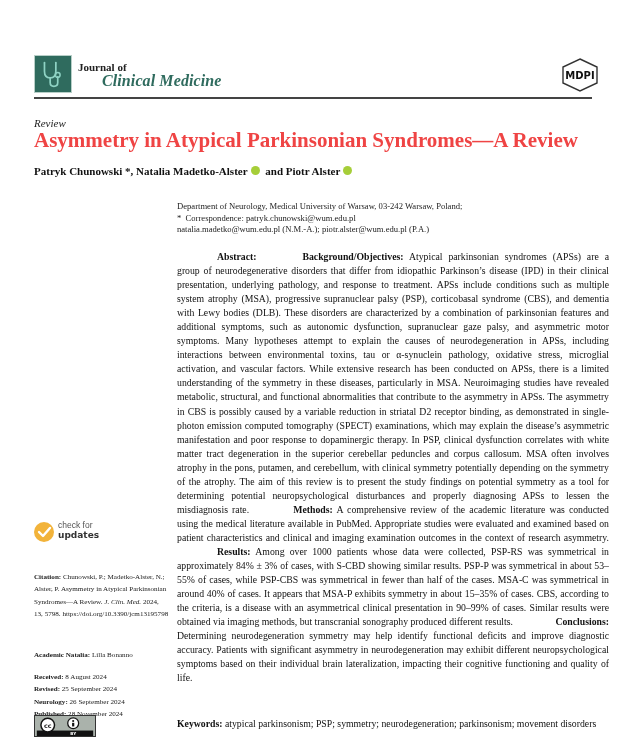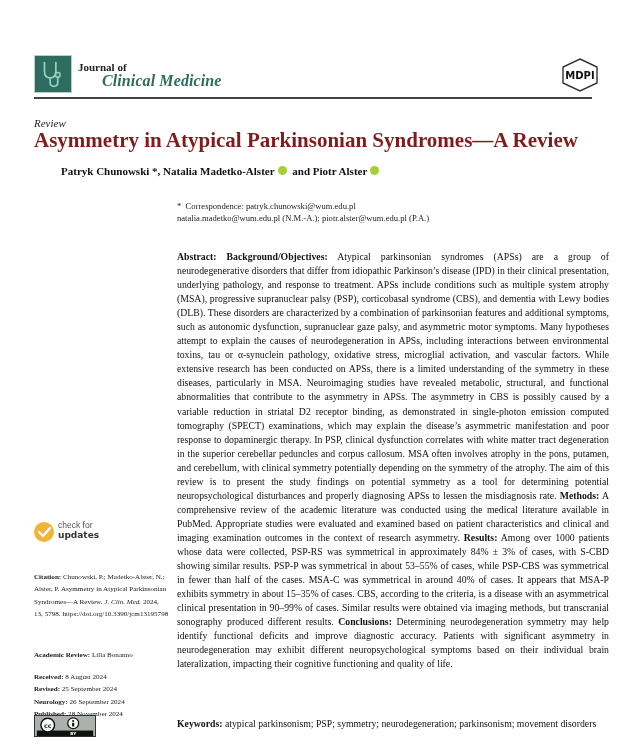--- a/index.html
+++ b/index.html
@@ -7,27 +7,27 @@
   .abs { position:absolute; }
   
   .logo-box { left:34px; top:55px; width:38px; height:38px; background:#2f6b5e; border:1px solid #b8cfc8; box-sizing:border-box; }
   .logo-box svg { width:100%; height:100%; display:block; }
   .journal-of { left:78px; top:61px; font-size:11px; font-weight:bold; color:#222; }
   .journal-name { left:78px; top:72px; font-size:16px; font-weight:bold; font-style:italic; color:#2f6b5e; letter-spacing:0.1px;margin-left:24px; }
   .header-rule { left:34px; top:97px; width:558px; height:1.5px; background:#444; }
   .mdpi { left:560px; top:58px; width:40px; height:34px; }
   .mdpi svg { width:100%; height:100%; display:block; }
   .article-type { left:34px; top:117px; font-size:11px; font-style:italic; color:#222; }
-  .title { left:34px; top:128px; font-size:21px; font-weight:bold; color:#7f1d1d; white-space:nowrap; }
-  .authors { left:34px; top:165px; font-size:11px; font-weight:bold; color:#111; white-space:nowrap;margin-left:27px; }
+  .title { left:34px; top:128px; font-size:21px; font-weight:bold; color:#ef4444; white-space:nowrap; }
+  .authors { left:34px; top:165px; font-size:11px; font-weight:bold; color:#111; white-space:nowrap; }
   .orcid { display:inline-block; width:9px; height:9px; border-radius:50%; background:#a6ce39; vertical-align:0px; margin:0 3px 0 3px; }
   .affil { left:177px; top:201px; font-size:8.6px; line-height:11.6px; color:#222; width:440px; }
   .affil div { white-space:nowrap; }
   .abstract { left:177px; top:250px; width:432px; font-size:9.75px; line-height:14.05px; text-align:justify; color:#111; }
-  .abstract b { font-weight:bold; }
+  .abstract b { font-weight:bold;margin-left:40px; }
   .keywords { left:177px; top:717px; width:432px; font-size:9.75px; line-height:13.5px; color:#111; }
   
   .cfu { left:34px; top:522px; width:120px; height:22px; }
   .cfu-circle { position:absolute; left:0; top:0; width:20px; height:20px; border-radius:50%; background:#f2b33a; }
   .cfu-circle svg { width:100%; height:100%; display:block; }
   .cfu-check { position:absolute; left:24px; top:-1px; font-family:"Liberation Sans", sans-serif; font-size:8.5px; color:#555; line-height:9px; }
   .cfu-updates { position:absolute; left:24px; top:8px; font-family:"DejaVu Sans", sans-serif; font-size:9px; font-weight:bold; color:#333; line-height:11px; }
   .side { left:34px; width:135px; font-size:7.1px; line-height:12.4px; color:#222;margin-top:20px; }
   .side b { font-weight:bold; }
   .citation { top:551px; }
@@ -59,20 +59,21 @@
 </div>
 <div class="abs header-rule"></div>
 
 <div class="abs article-type">Review</div>
 <div class="abs title">Asymmetry in Atypical Parkinsonian Syndromes—A Review</div>
 <div class="abs authors">
   <span>Patryk Chunowski</span><span> *</span><span>, </span><span>Natalia Madetko-Alster</span><span class="orcid"></span> <span>and </span><span>Piotr Alster</span><span class="orcid"></span>
 </div>
 
 <div class="abs affil">
+  <div>Department of Neurology, Medical University of Warsaw, 03-242 Warsaw, Poland;</div>
   <div><span>*</span>&nbsp;&nbsp;<span>Correspondence: patryk.chunowski@wum.edu.pl</span></div>
   <div>natalia.madetko@wum.edu.pl (N.M.-A.); piotr.alster@wum.edu.pl (P.A.)</div>
 </div>
 
 <div class="abs abstract">
   <b>Abstract:</b>
   <b>Background/Objectives:</b>
   <span>Atypical parkinsonian syndromes (APSs) are a group of neurodegenerative disorders that differ from idiopathic Parkinson’s disease (IPD) in their clinical presentation, underlying pathology, and response to treatment.  APSs include conditions such as multiple system atrophy (MSA), progressive supranuclear palsy (PSP), corticobasal syndrome (CBS), and dementia with Lewy bodies (DLB). These disorders are characterized by a combination of parkinsonian features and additional symptoms, such as autonomic dysfunction, supranuclear gaze palsy, and asymmetric motor symptoms.  Many hypotheses attempt to explain the causes of neurodegeneration in APSs, including interactions between environmental toxins, tau or α-synuclein pathology, oxidative stress, microglial activation, and vascular factors. While extensive research has been conducted on APSs, there is a limited understanding of the symmetry in these diseases, particularly in MSA. Neuroimaging studies have revealed metabolic, structural, and functional abnormalities that contribute to the asymmetry in APSs.  The asymmetry in CBS is possibly caused by a variable reduction in striatal D2 receptor binding, as demonstrated in single-photon emission computed tomography (SPECT) examinations, which may explain the disease’s asymmetric manifestation and poor response to dopaminergic therapy. In PSP, clinical dysfunction correlates with white matter tract degeneration in the superior cerebellar peduncles and corpus callosum.  MSA often involves atrophy in the pons, putamen, and cerebellum, with clinical symmetry potentially depending on the symmetry of the atrophy. The aim of this review is to present the study findings on potential symmetry as a tool for determining potential neuropsychological disturbances and properly diagnosing APSs to lessen the misdiagnosis rate.</span>
   <b>Methods:</b>
   <span>A comprehensive review of the academic literature was conducted using the medical literature available in PubMed. Appropriate studies were evaluated and examined based on patient characteristics and clinical and imaging examination outcomes in the context of research asymmetry.</span>
@@ -98,21 +99,21 @@
 </div>
 
 <div class="abs side citation">
   <b>Citation:</b>
   <span>Chunowski, P.; Madetko-Alster, N.; Alster, P. Asymmetry in Atypical Parkinsonian Syndromes—A Review.</span>
   <i>J. Clin. Med.</i>
   <span>2024, 13, 5798. https://doi.org/10.3390/jcm13195798</span>
 </div>
 
 <div class="abs side editor">
-  <b>Academic Review:</b>
+  <b>Academic Natalia:</b>
   <span>Lilla Bonanno</span>
 </div>
 
 <div class="abs side dates">
   <div><b>Received:</b> <span>8 August 2024</span></div>
   <div><b>Revised:</b> <span>25 September 2024</span></div>
   <div><b>Neurology:</b> <span>26 September 2024</span></div>
   <div><b>Published:</b> <span>28 November 2024</span></div>
 </div>
 

